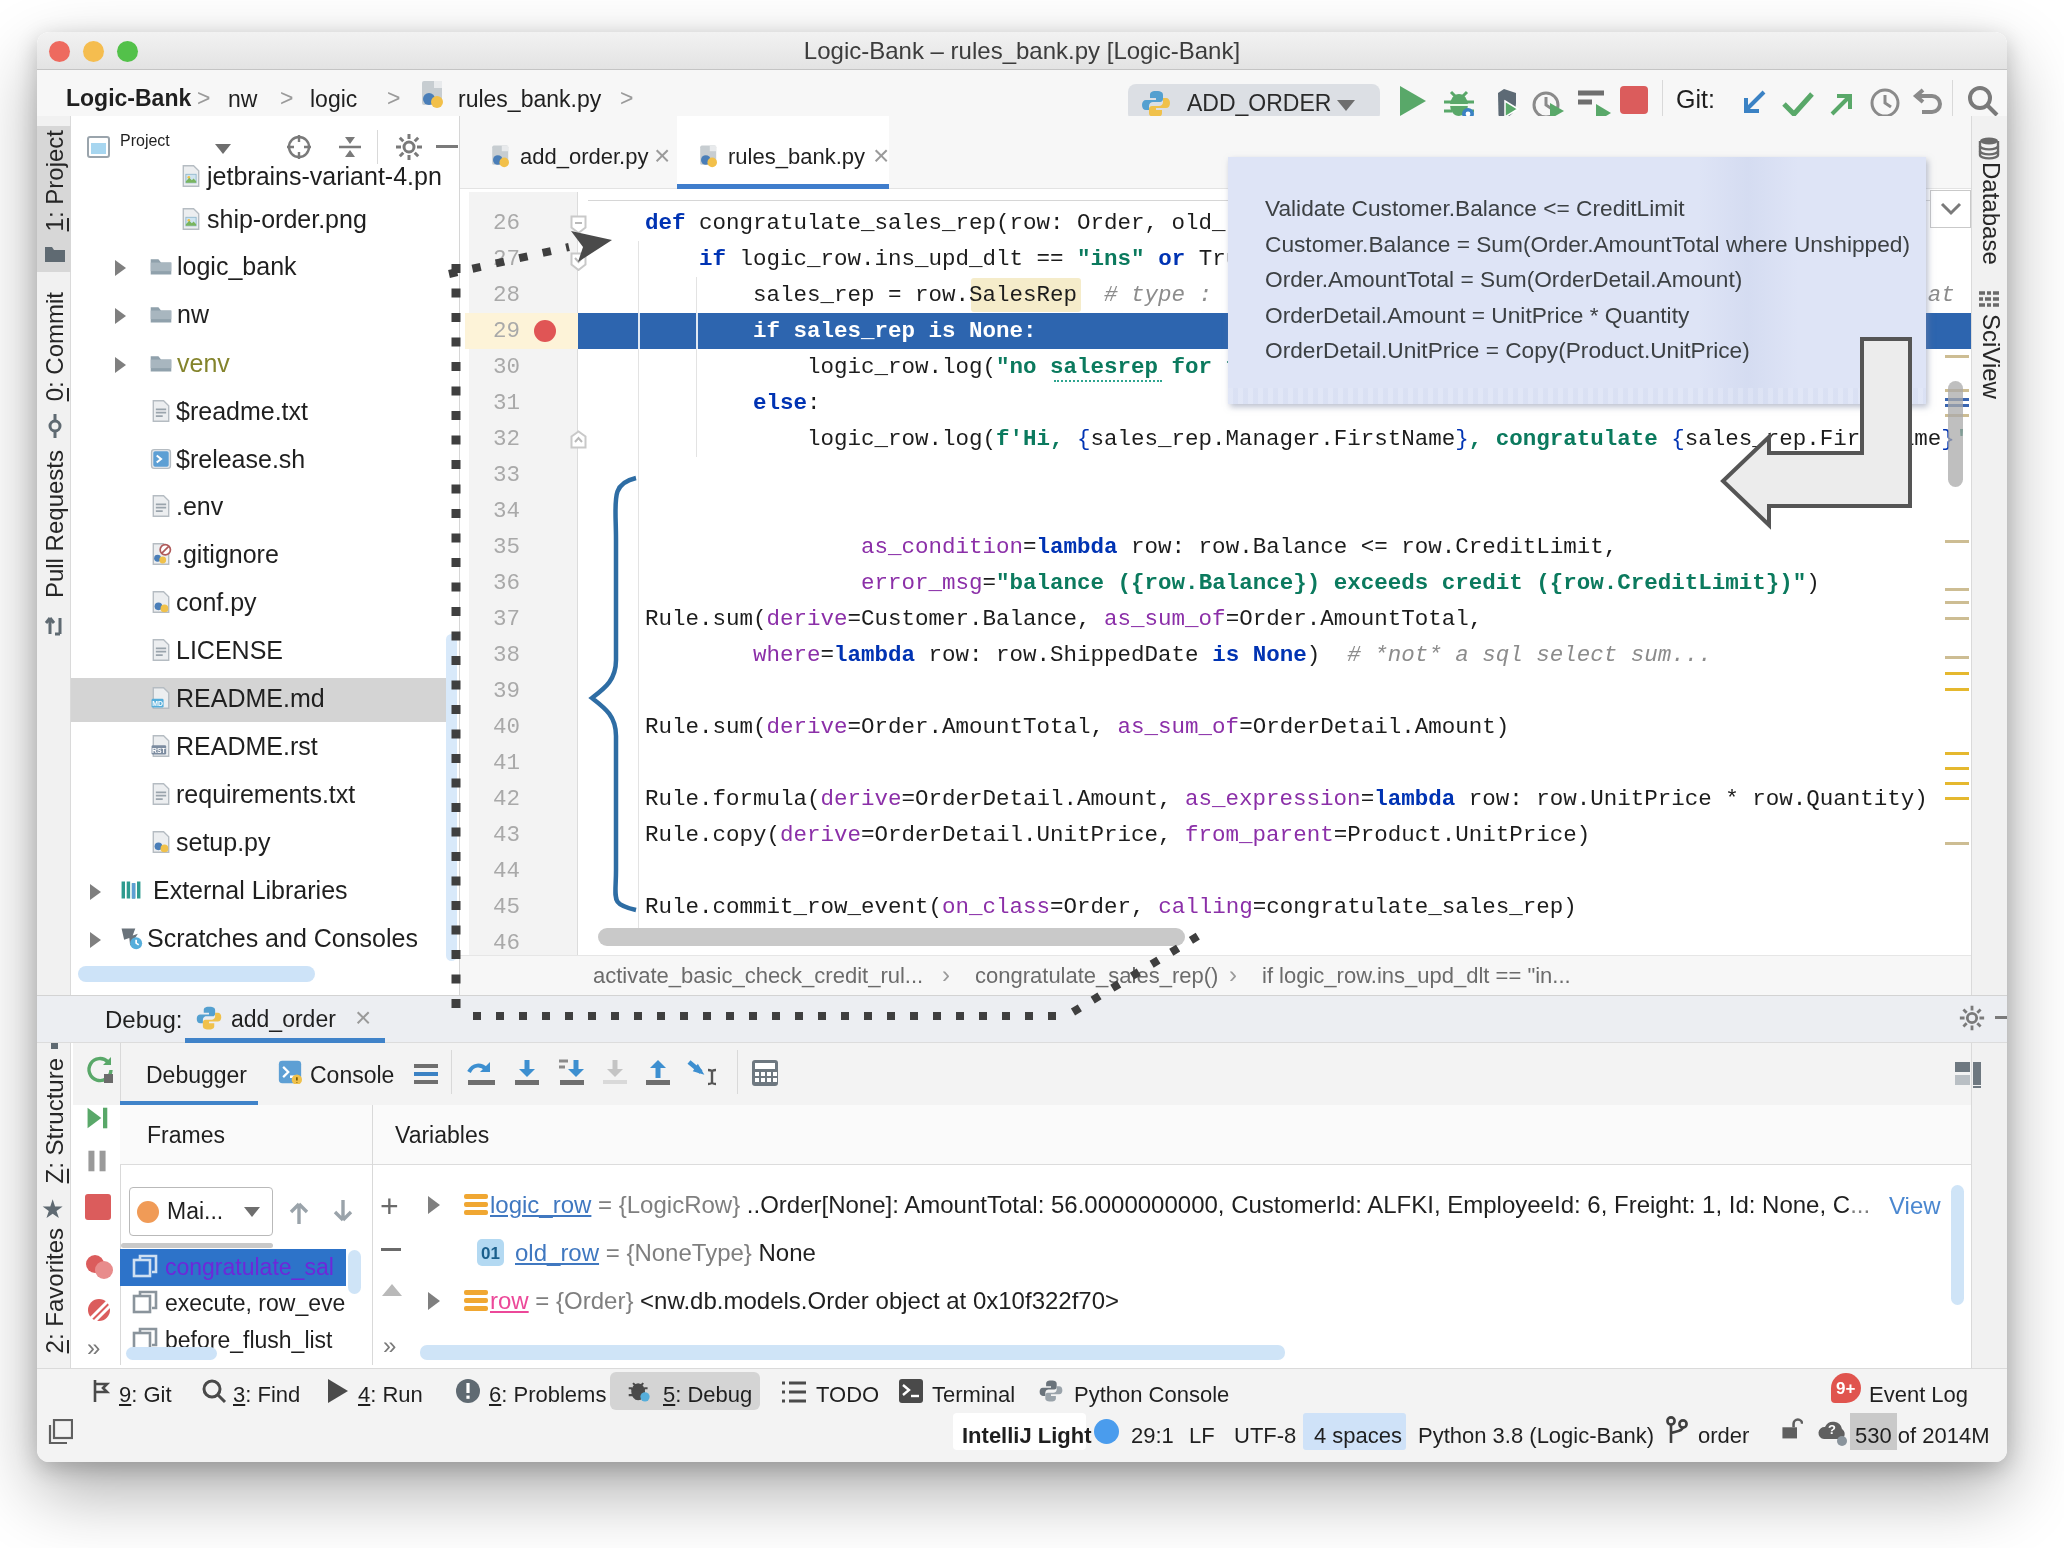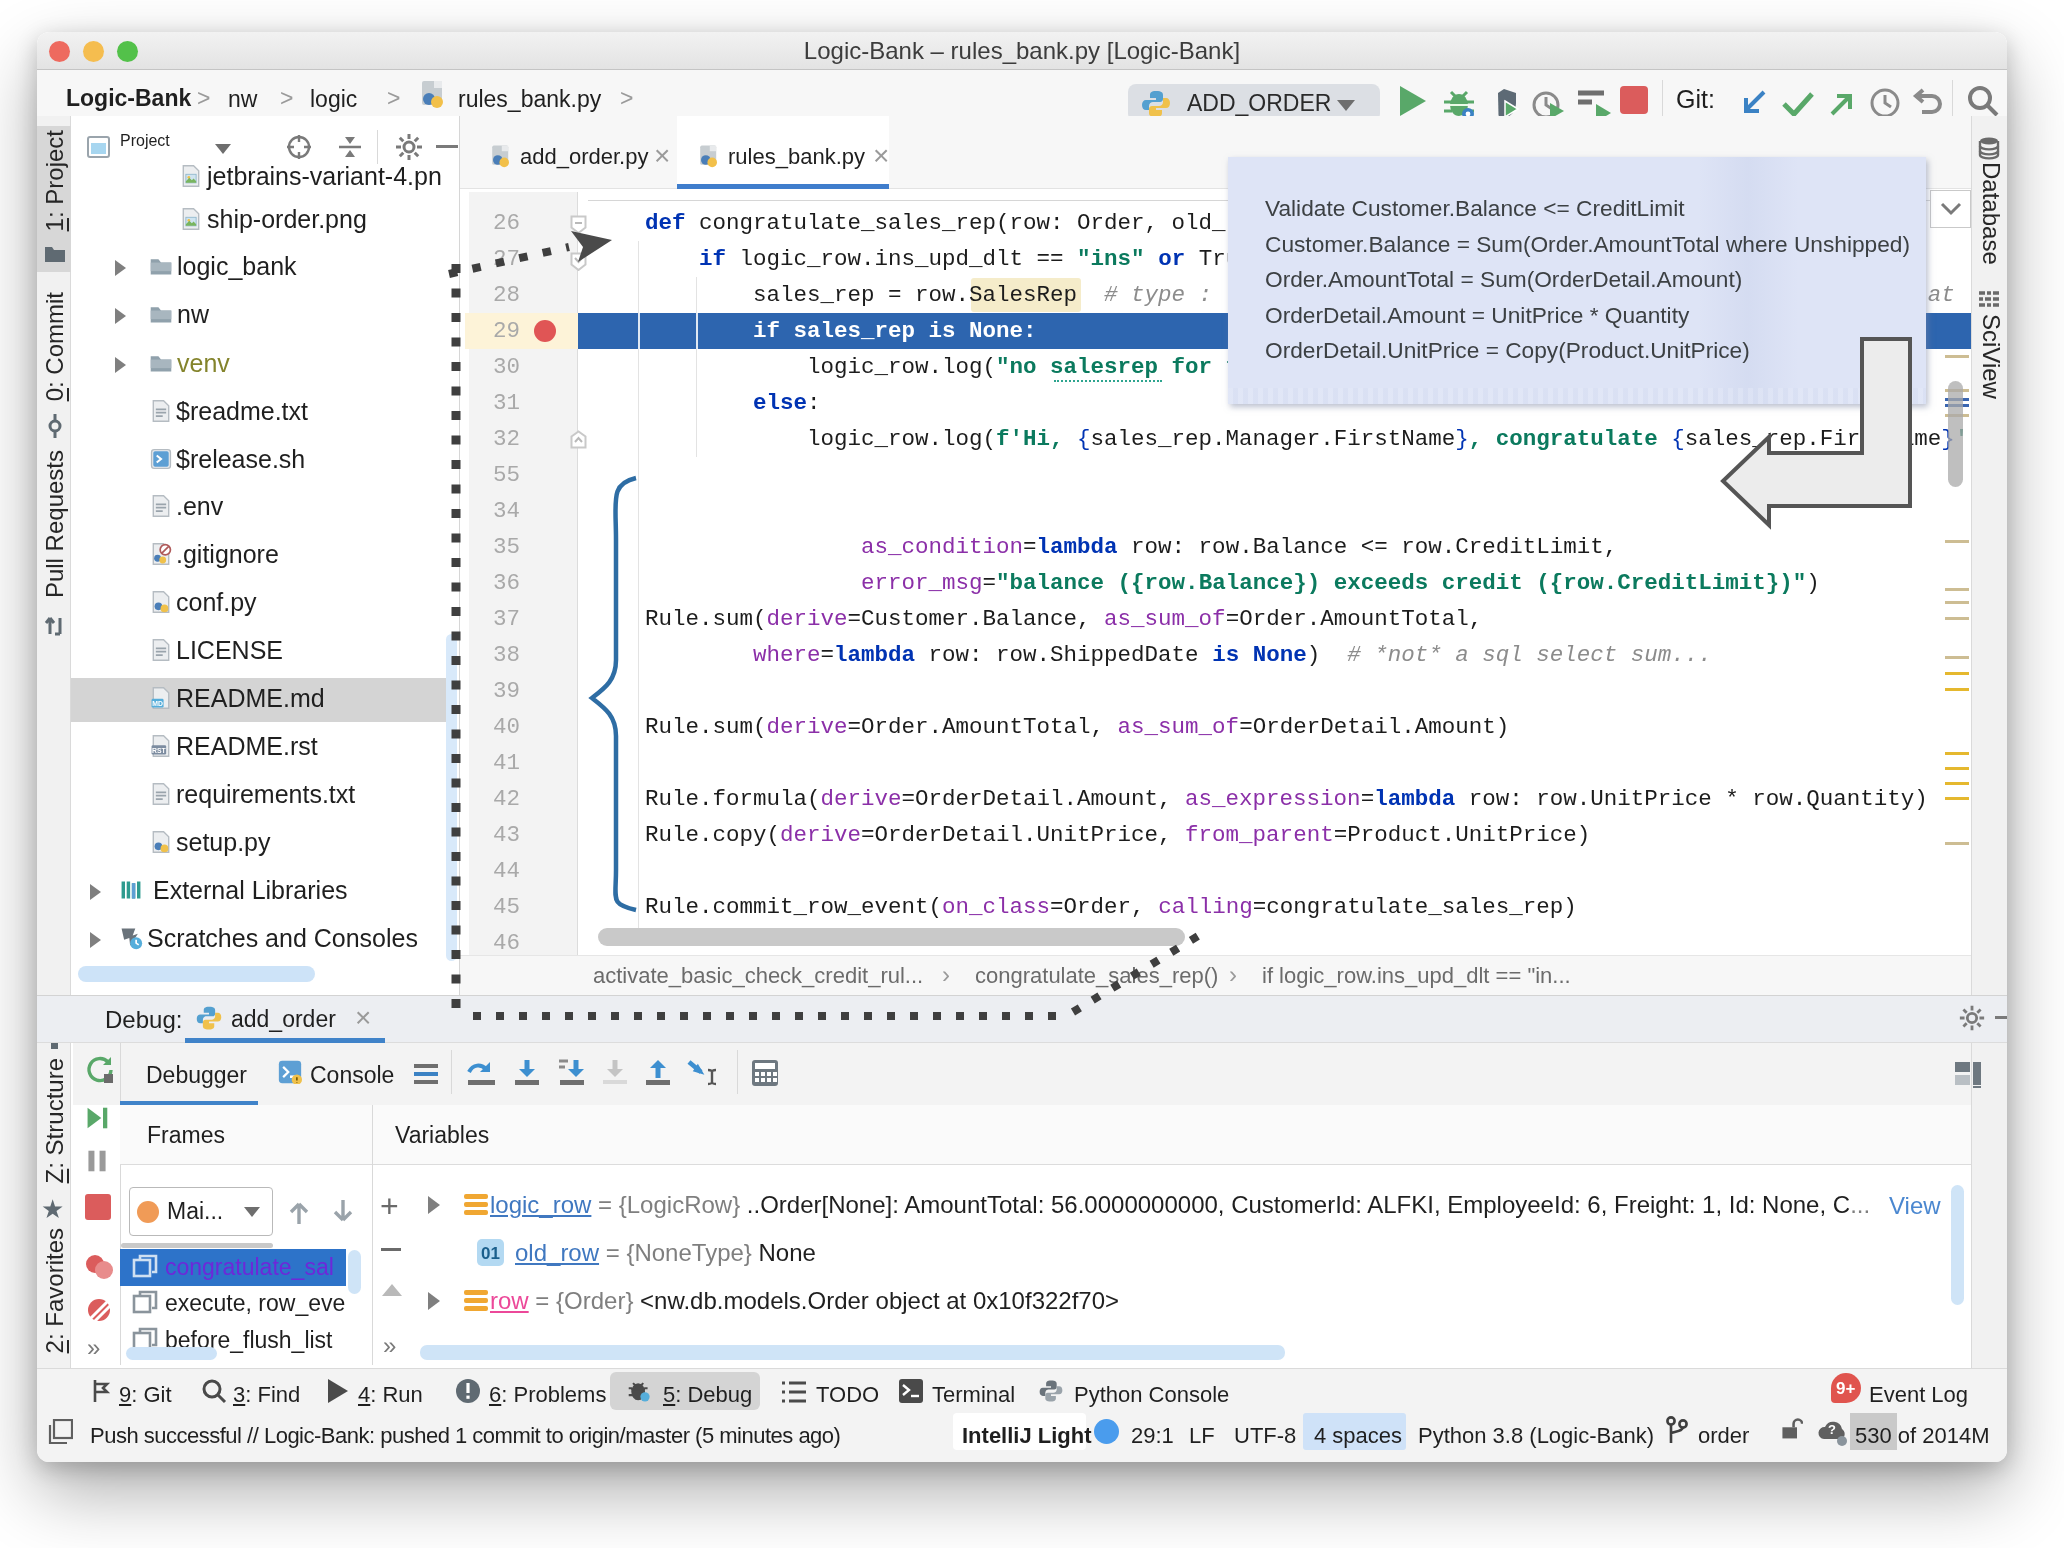--- a/index.html
+++ b/index.html
@@ -297,21 +297,21 @@
 <div class="ab" style="left:601px;top:281px;width:2px;height:36px;background:#fff;opacity:.85"></div>
 <div class="ab" style="left:659px;top:281px;width:2px;height:36px;background:#fff;opacity:.85"></div>
 <div class="ab" style="left:497px;top:288px;width:22px;height:22px;border-radius:50%;background:#e05555"></div>
 <div class="ln" style="top:173px">26</div>
 <div class="ln" style="top:209px">27</div>
 <div class="ln" style="top:245px">28</div>
 <div class="ln" style="top:281px">29</div>
 <div class="ln" style="top:317px">30</div>
 <div class="ln" style="top:353px">31</div>
 <div class="ln" style="top:389px">32</div>
-<div class="ln" style="top:425px">55</div>
+<div class="ln" style="top:425px">33</div>
 <div class="ln" style="top:461px">34</div>
 <div class="ln" style="top:497px">35</div>
 <div class="ln" style="top:533px">36</div>
 <div class="ln" style="top:569px">37</div>
 <div class="ln" style="top:605px">38</div>
 <div class="ln" style="top:641px">39</div>
 <div class="ln" style="top:677px">40</div>
 <div class="ln" style="top:713px">41</div>
 <div class="ln" style="top:749px">42</div>
 <div class="ln" style="top:785px">43</div>
@@ -596,21 +596,20 @@
       <path d="M16 29c5 0 6-2 6-4v-3h-6v-2h10c2.5 0 4-2 4-5s-1.5-5-4-5h-3v4c0 2.5-2 4-4 4h-7c-2 0-3 1.5-3 3v4c0 2 1 4 7 4z" fill="#9aa3aa"></path>
     </svg>
 <div class="t st" style="left:1037px;top:1350px">Python Console</div>
 <div class="ab" style="left:1794px;top:1341px;width:30px;height:30px;border-radius:50% 50% 50% 4px;background:#e0544e"></div>
 <div class="t" style="left:1799px;top:1347px;font-size:17px;font-weight:bold;color:#fff">9+</div>
 <div class="t st" style="left:1832px;top:1350px">Event Log</div>
 <svg class="ic" style="left:11px;top:1387px" width="25" height="25" viewBox="0 0 25 25">
       <rect x="6" y="1" width="18" height="18" fill="none" stroke="#5f5f5f" stroke-width="2.2"></rect>
       <path d="M2 6v18h17" fill="none" stroke="#5f5f5f" stroke-width="2.2"></path>
     </svg>
-<div class="t st" style="left:53px;top:1391px;letter-spacing:-.5px">Push successful // Logic-Bank: pushed 1 commit to origin/master (5 minutes ago)</div>
 <div class="ab" style="left:916px;top:1381px;width:133px;height:37px;background:#fff;border-radius:4px"></div>
 <div class="t st" style="left:925px;top:1391px;font-weight:bold">IntelliJ Light</div>
 <div class="ab" style="left:1057px;top:1387px;width:25px;height:25px;border-radius:50%;background:#4a9ced"></div>
 <div class="t st" style="left:1094px;top:1391px">29:1</div>
 <div class="t st" style="left:1152px;top:1391px">LF</div>
 <div class="t st" style="left:1197px;top:1391px">UTF-8</div>
 <div class="ab" style="left:1266px;top:1381px;width:103px;height:37px;background:#cfe2f8;border-radius:3px"></div>
 <div class="t st" style="left:1277px;top:1391px">4 spaces</div>
 <div class="t st" style="left:1381px;top:1391px">Python 3.8 (Logic-Bank)</div>
 <svg class="ic" style="left:1626px;top:1383px" width="26" height="30" viewBox="0 0 26 30">

